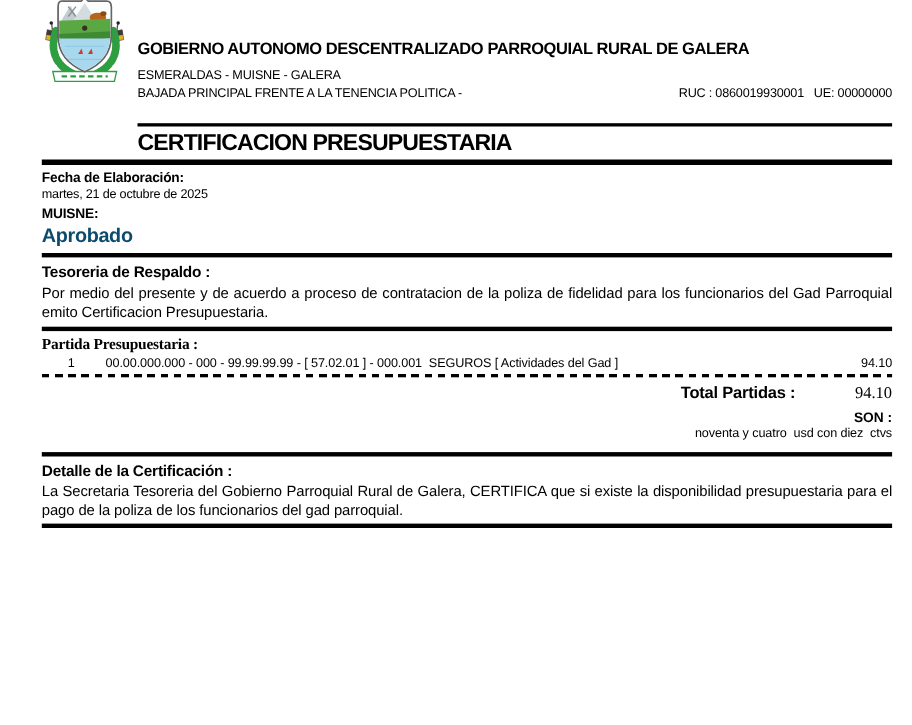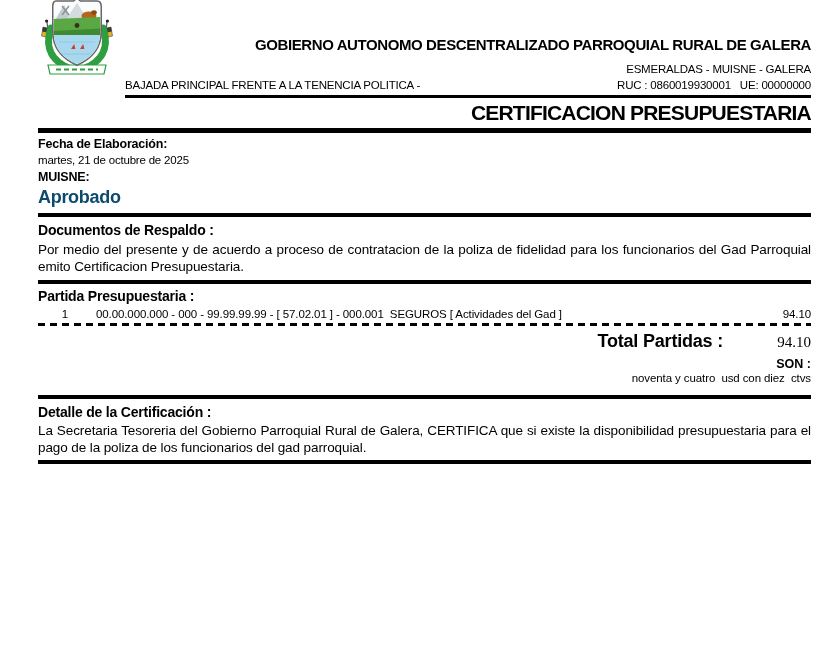--- a/index.html
+++ b/index.html
@@ -11,28 +11,28 @@
     color: #000;
     font-family: "Liberation Sans", sans-serif;
     overflow: hidden;
   }
   .content { padding: 0 18px 0 38px; }
   .pre { white-space: pre-wrap; }
 
   
   .hdr { position: relative; padding-top: 36px; }
   .logo { position: absolute; left: -3px; top: -8px; width: 84px; height: 88px; }
-  .hdr-text { margin-left: 87px; text-align: right; }
+  .hdr-text { margin-left: 87px; }
   .org-name {
     font-size: 15px; font-weight: bold; letter-spacing: -0.4px;
     line-height: 18px;
   }
   .org-loc { font-size: 11.5px; line-height: 13px; margin-top: 9px; letter-spacing: -0.2px; }
   .addr-row {
-    margin-top: 3px; padding-bottom: 3px;
+    margin-top: 3px; padding-bottom: 20px;
     border-bottom: 3px solid #000;
     display: flex; justify-content: space-between; align-items: flex-end;
     font-size: 11.5px; line-height: 13px; letter-spacing: -0.2px;
   }
   .doc-title {
     margin-top: 2px;
     font-size: 21px; font-weight: bold; letter-spacing: -0.8px;
     line-height: 26px;
   }
 
@@ -56,21 +56,21 @@
   .cert-no-value {
     margin-top: 4px;
     font-size: 24px; font-weight: bold; line-height: 26px; letter-spacing: -0.5px;
   }
 
   
   .sec-title {
     font-size: 14px; font-weight: bold; line-height: 17px; letter-spacing: -0.2px;
   }
   .sec-title.resp    { margin-top: 5px; }
-  .sec-title.part    { margin-top: 4px; }
+  .sec-title.part    { margin-top: 4px; font-family: Liberation Serif, serif; }
   .sec-title.det     { margin-top: 5px; }
   .para {
     font-size: 13.5px; line-height: 16.5px; letter-spacing: -0.1px;
     text-align: justify;
   }
   .para.resp { margin-top: 3px; }
   .para.det  { margin-top: 2px; }
   .sec-rule3 { height: 4px; background: #000; margin-top: 5px; }
   .sec-rule2 { height: 4px; background: #000; margin-top: 6px; }
   .sec-rule4 { height: 4px; background: #000; margin-top: 10px; }
@@ -81,21 +81,21 @@
     display: flex; margin-top: 2px;
     font-size: 11.5px; line-height: 14px; letter-spacing: -0.1px;
   }
   .partida-num { width: 30px; text-align: right; }
   .partida-detail { margin-left: 28px; flex: 1; }
   .partida-amount { text-align: right; }
   .total-row {
     display: flex; justify-content: flex-end; align-items: baseline;
     margin-top: 6px; line-height: 18px;
   }
-  .total-label { font-size: 18px; font-weight: bold; letter-spacing: -0.2px; }
+  .total-label { font-size: 15px; font-weight: bold; letter-spacing: -0.2px; }
   .total-value {
     width: 88px; text-align: right;
     font-family: "Liberation Serif", serif; font-size: 15px;
   }
   .son-row { display: flex; margin-top: 6px; align-items: flex-end; flex-direction: column; }
   .son-label { font-size: 12.5px; font-weight: bold; line-height: 14px; }
   .son-value { font-size: 11.5px; line-height: 14px; margin-left: 18px; letter-spacing: -0.1px; }
 </style>
 </head>
 <body>
@@ -167,21 +167,21 @@
       <div class="info-left">
         <div class="lbl-bold">Fecha de Elaboración:</div>
         <div class="fecha-value">martes, 21 de octubre de 2025</div>
         <div class="lbl-bold estado-label">MUISNE:</div>
         <div class="estado-value" id="estado-value" style="color: #0c4a6e;">Aprobado</div>
       </div>
     </div>
 
     <div class="sec-rule2"></div>
 
-    <div class="sec-title resp">Documentos de Respaldo :</div>
+    <div class="sec-title resp">Tesoreria de Respaldo :</div>
     <div class="para resp">Por medio del presente y de acuerdo a proceso de contratacion de la poliza de fidelidad para los funcionarios del Gad Parroquial emito Certificacion Presupuestaria.</div>
 
     <div class="sec-rule3"></div>
 
     <div class="sec-title part">Partida Presupuestaria :</div>
     <div class="partida-row">
       <span class="partida-num">1</span>
       <span class="partida-detail pre">00.00.000.000 - 000 - 99.99.99.99 - [ 57.02.01 ] - 000.001  SEGUROS [ Actividades del Gad ]</span>
       <span class="partida-amount">94.10</span>
     </div>

